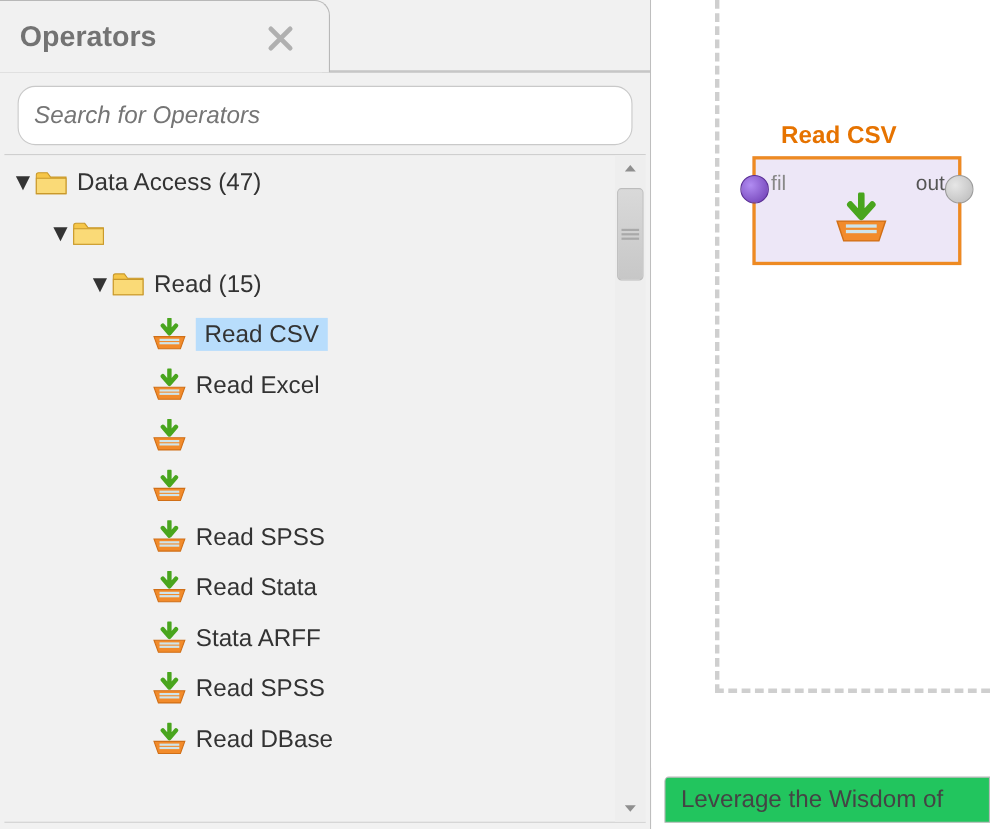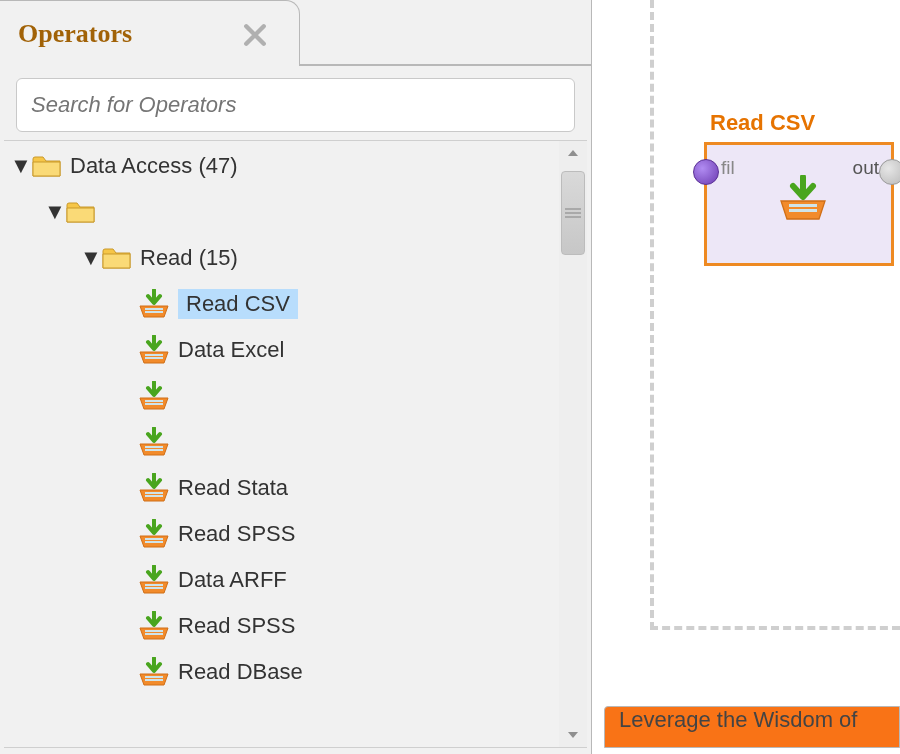--- a/index.html
+++ b/index.html
@@ -35,22 +35,21 @@
     border-top-right-radius: 14px;
     border-left: none;
     border-bottom: none;
     padding-left: 18px;
     display: flex;
     align-items: center;
   }
   .tab-title {
     font-size: 26px;
     font-weight: bold;
-    color: #a16207;
-    font-family: Liberation Serif, serif;
+    color: #737373;
   }
   .tab-close {
     position: absolute;
     right: 30px; top: 20px;
     width: 28px; height: 28px;
     color: #b0b0b0;
     cursor: pointer;
   }
   .tab-edge {
     position: absolute;
@@ -59,21 +58,21 @@
     background: #b8b8b8;
   }
 
   .search-area {
     padding: 12px 16px 8px 16px;
   }
   .search-box {
     width: 100%;
     height: 54px;
     border: 1px solid #c9c9c9;
-    border-radius: 6px;
+    border-radius: 16px;
     background: #fff;
     font-size: 22px;
     font-style: italic;
     color: #9a9a9a;
     padding: 15px 14px;
   }
 
   .tree-wrap {
     position: relative;
     height: 608px;
@@ -161,22 +160,22 @@
 
   .node-title {
     position: absolute;
     left: 118px; top: 110px;
     font-size: 22px;
     font-weight: bold;
     color: #e67300;
   }
   .node {
     position: absolute;
-    left: 112px; top: 142px;
-    width: 190px; height: 124px;
+    left: 92px; top: 142px;
+    width: 190px; height: 99px;
     background: #ede7f7;
     border: 3px solid #ee8a22;
   }
   .node .port {
     position: absolute; width: 26px; height: 26px;
     border-radius: 50%;
     top: 14px;
   }
   .port.in {
     left: -14px;
@@ -199,23 +198,23 @@
   .node-icon {
     position: absolute; left: 72px; top: 30px;
     width: 48px; height: 48px;
   }
 
   .help-strip {
     position: absolute;
     left: 12px; right: 0; bottom: 6px;
     height: 42px;
     border: 1px solid #b8b8b8;
-    background: #f97316;
+    background: #22c55e;
     border-radius: 4px 0 0 0;
-    display: flex; align-items: flex-start;
+    display: flex; align-items: center;
     padding-left: 14px;
     font-size: 22px;
     color: #444;
     overflow: hidden;
   }
 </style>
 </head>
 <body>
 
 <svg width="0" height="0" style="position:absolute">
@@ -292,54 +291,54 @@
           <span class="icon import-icon"><svg viewBox="0 0 32 30">
                 <use href="#svg-import"></use>
               </svg></span>
           <span class="label selected">Read CSV</span>
         </div>
         <div class="tree-row">
           <span class="indent" style="width:134px"></span>
           <span class="icon import-icon"><svg viewBox="0 0 32 30">
                 <use href="#svg-import"></use>
               </svg></span>
-          <span class="label">Data Excel</span>
-        </div>
-        <div class="tree-row">
-          <span class="indent" style="width:134px"></span>
-          <span class="icon import-icon"><svg viewBox="0 0 32 30">
-                <use href="#svg-import"></use>
-              </svg></span>
-        </div>
-        <div class="tree-row">
-          <span class="indent" style="width:134px"></span>
-          <span class="icon import-icon"><svg viewBox="0 0 32 30">
-                <use href="#svg-import"></use>
-              </svg></span>
+          <span class="label">Read Excel</span>
+        </div>
+        <div class="tree-row">
+          <span class="indent" style="width:134px"></span>
+          <span class="icon import-icon"><svg viewBox="0 0 32 30">
+                <use href="#svg-import"></use>
+              </svg></span>
+        </div>
+        <div class="tree-row">
+          <span class="indent" style="width:134px"></span>
+          <span class="icon import-icon"><svg viewBox="0 0 32 30">
+                <use href="#svg-import"></use>
+              </svg></span>
+        </div>
+        <div class="tree-row">
+          <span class="indent" style="width:134px"></span>
+          <span class="icon import-icon"><svg viewBox="0 0 32 30">
+                <use href="#svg-import"></use>
+              </svg></span>
+          <span class="label">Read SPSS</span>
         </div>
         <div class="tree-row">
           <span class="indent" style="width:134px"></span>
           <span class="icon import-icon"><svg viewBox="0 0 32 30">
                 <use href="#svg-import"></use>
               </svg></span>
           <span class="label">Read Stata</span>
         </div>
         <div class="tree-row">
           <span class="indent" style="width:134px"></span>
           <span class="icon import-icon"><svg viewBox="0 0 32 30">
                 <use href="#svg-import"></use>
               </svg></span>
-          <span class="label">Read SPSS</span>
-        </div>
-        <div class="tree-row">
-          <span class="indent" style="width:134px"></span>
-          <span class="icon import-icon"><svg viewBox="0 0 32 30">
-                <use href="#svg-import"></use>
-              </svg></span>
-          <span class="label">Data ARFF</span>
+          <span class="label">Stata ARFF</span>
         </div>
         <div class="tree-row">
           <span class="indent" style="width:134px"></span>
           <span class="icon import-icon"><svg viewBox="0 0 32 30">
                 <use href="#svg-import"></use>
               </svg></span>
           <span class="label">Read SPSS</span>
         </div>
         <div class="tree-row">
           <span class="indent" style="width:134px"></span>

